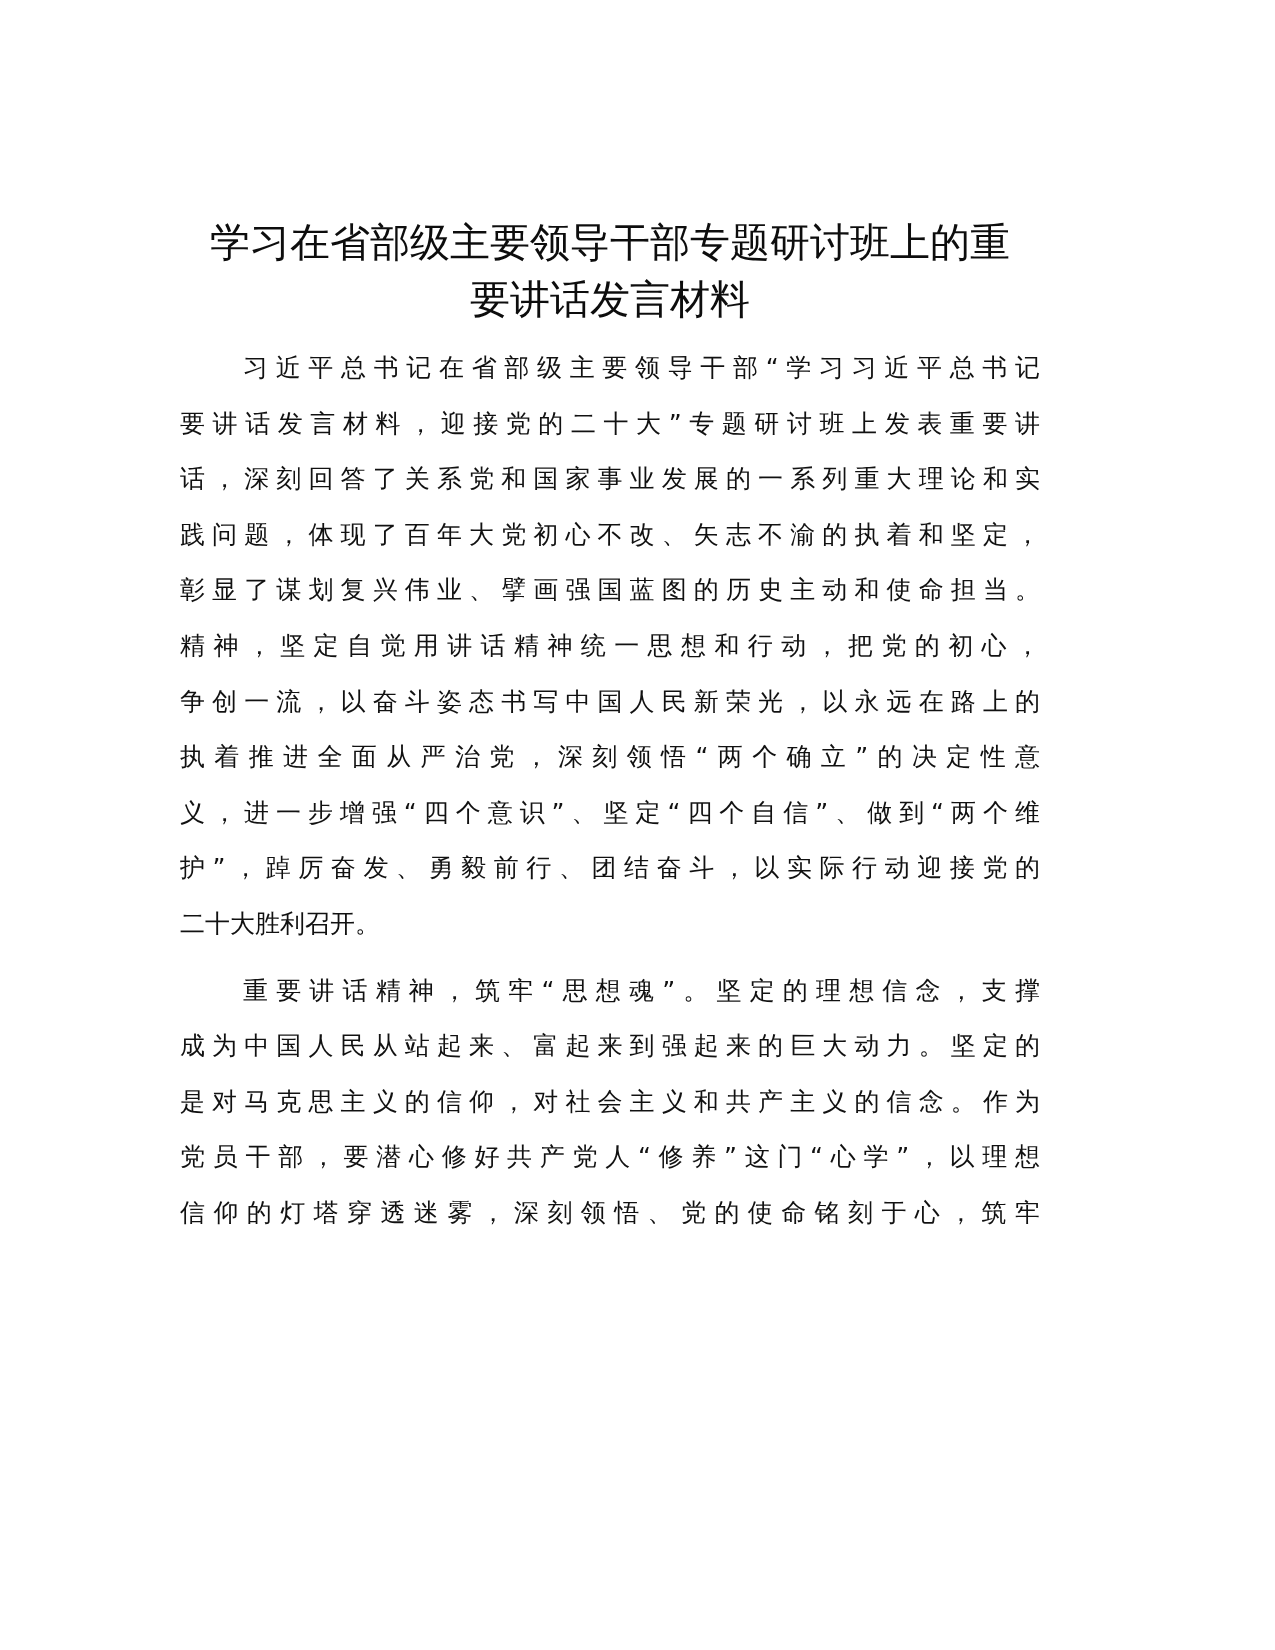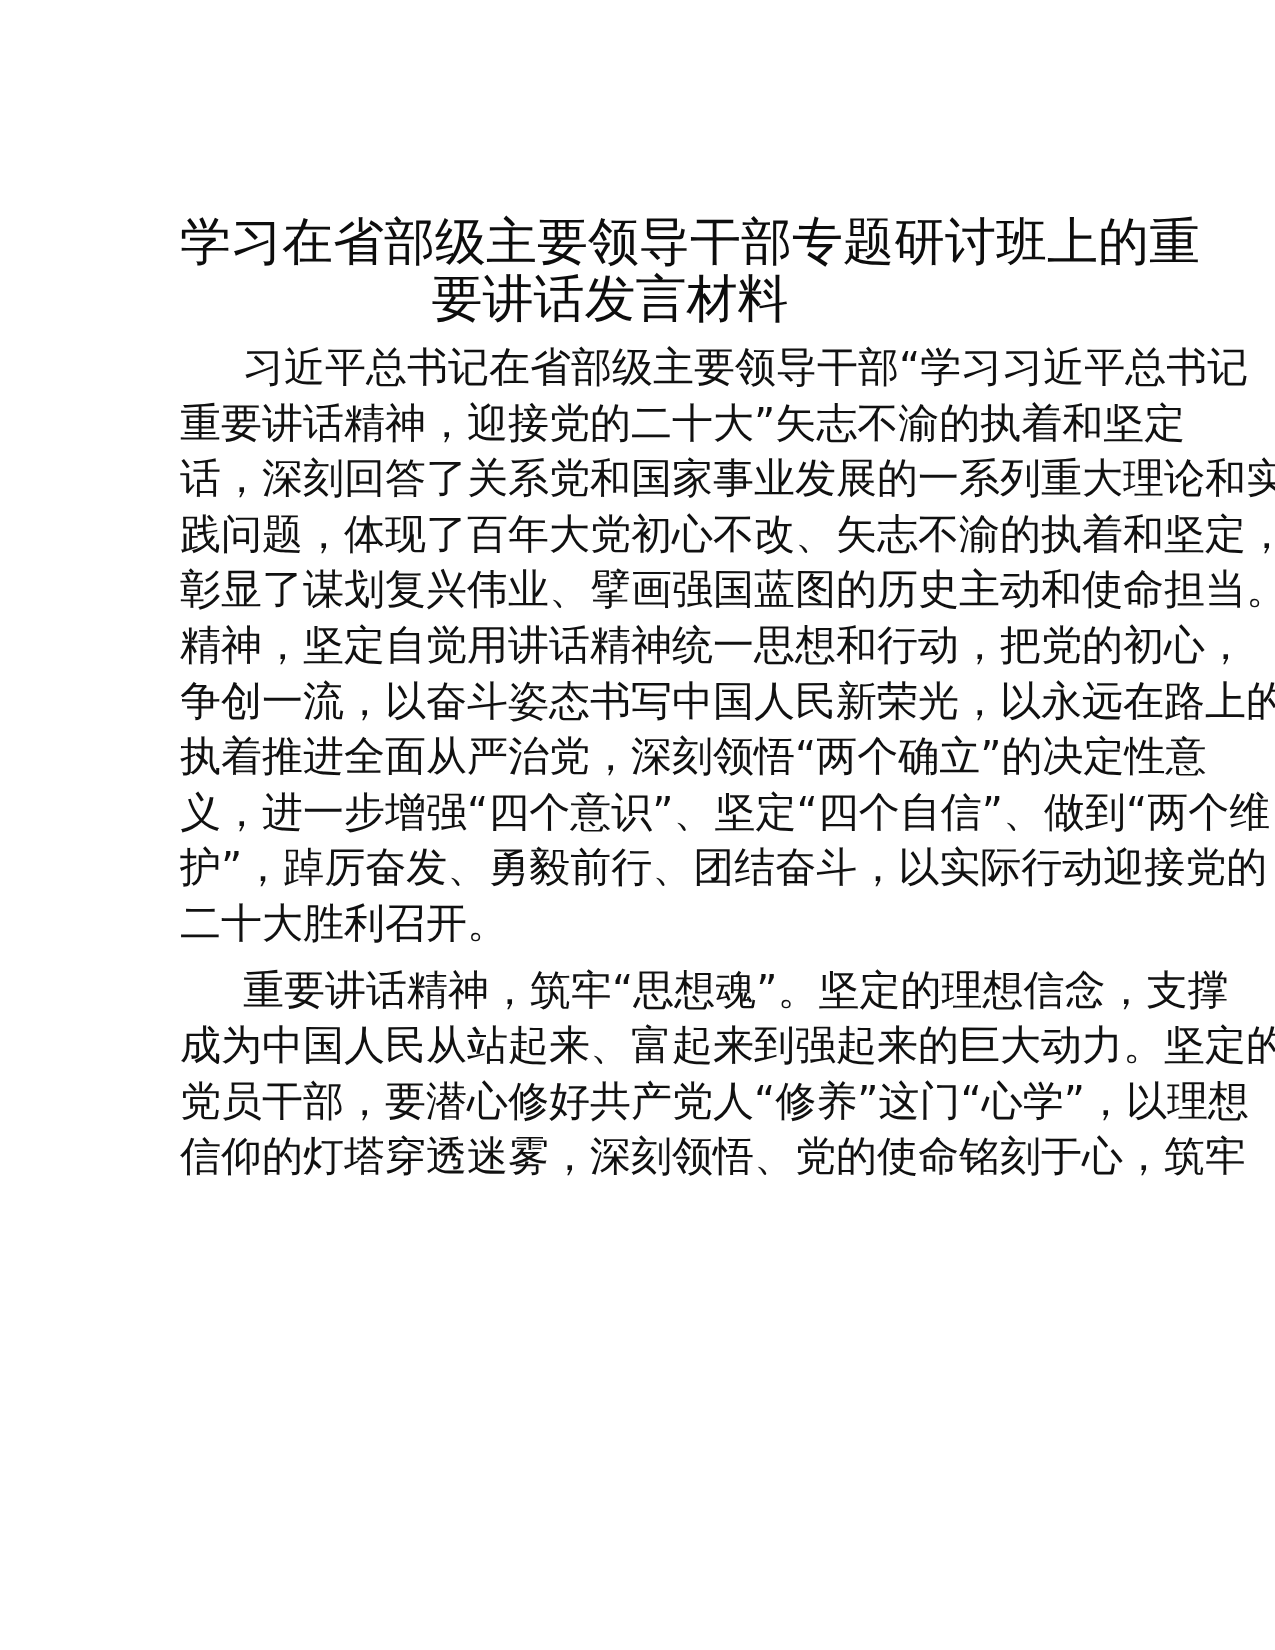--- a/index.html
+++ b/index.html
@@ -22,36 +22,35 @@
       width: 1275px;
       height: 1650px;
       background: #ffffff;
     }
     .title {
       position: absolute;
       left: 180px;
       width: 860px;
       top: 214px;
       text-align: center;
-      font-size: 51px;
+      font-size: 40px;
       line-height: 57px;
       letter-spacing: 0px;
       color: #0d0d0d;
-      font-family: Liberation Serif, serif;
     }
     .title .tline {
       display: block;
       white-space: nowrap;
     }
     .body {
       position: absolute;
       left: 180px;
       width: 860px;
       top: 340px;
-      font-size: 41px;
+      font-size: 25px;
       color: #111111;
     }
     .para {
       margin: 0;
     }
     .line {
       display: block;
       white-space: nowrap;
       height: 55.6px;
       line-height: 55.6px;
@@ -75,33 +74,34 @@
 
   <div class="title">
     <span class="tline">学习在省部级主要领导干部专题研讨班上的重</span>
     <span class="tline">要讲话发言材料</span>
   </div>
 
   <div class="body">
 
     <div class="para">
       <span class="line indent">习近平总书记在省部级主要领导干部“学习习近平总书记</span>
-      <span class="line">重要讲话精神，迎接党的二十大”矢志不渝的执着和坚定</span>
+      <span class="line">要讲话发言材料，迎接党的二十大”专题研讨班上发表重要讲</span>
       <span class="line">话，深刻回答了关系党和国家事业发展的一系列重大理论和实</span>
       <span class="line">践问题，体现了百年大党初心不改、矢志不渝的执着和坚定，</span>
       <span class="line">彰显了谋划复兴伟业、擘画强国蓝图的历史主动和使命担当。</span>
       <span class="line">精神，坚定自觉用讲话精神统一思想和行动，把党的初心，</span>
       <span class="line">争创一流，以奋斗姿态书写中国人民新荣光，以永远在路上的</span>
       <span class="line">执着推进全面从严治党，深刻领悟“两个确立”的决定性意</span>
       <span class="line">义，进一步增强“四个意识”、坚定“四个自信”、做到“两个维</span>
       <span class="line">护”，踔厉奋发、勇毅前行、团结奋斗，以实际行动迎接党的</span>
       <span class="line last">二十大胜利召开。</span>
     </div>
 
     <div class="para">
       <span class="line indent">重要讲话精神，筑牢“思想魂”。坚定的理想信念，支撑</span>
       <span class="line">成为中国人民从站起来、富起来到强起来的巨大动力。坚定的</span>
+      <span class="line">是对马克思主义的信仰，对社会主义和共产主义的信念。作为</span>
       <span class="line">党员干部，要潜心修好共产党人“修养”这门“心学”，以理想</span>
       <span class="line">信仰的灯塔穿透迷雾，深刻领悟、党的使命铭刻于心，筑牢</span>
     </div>
 
   </div>
 </div>
 
 </body></html>

